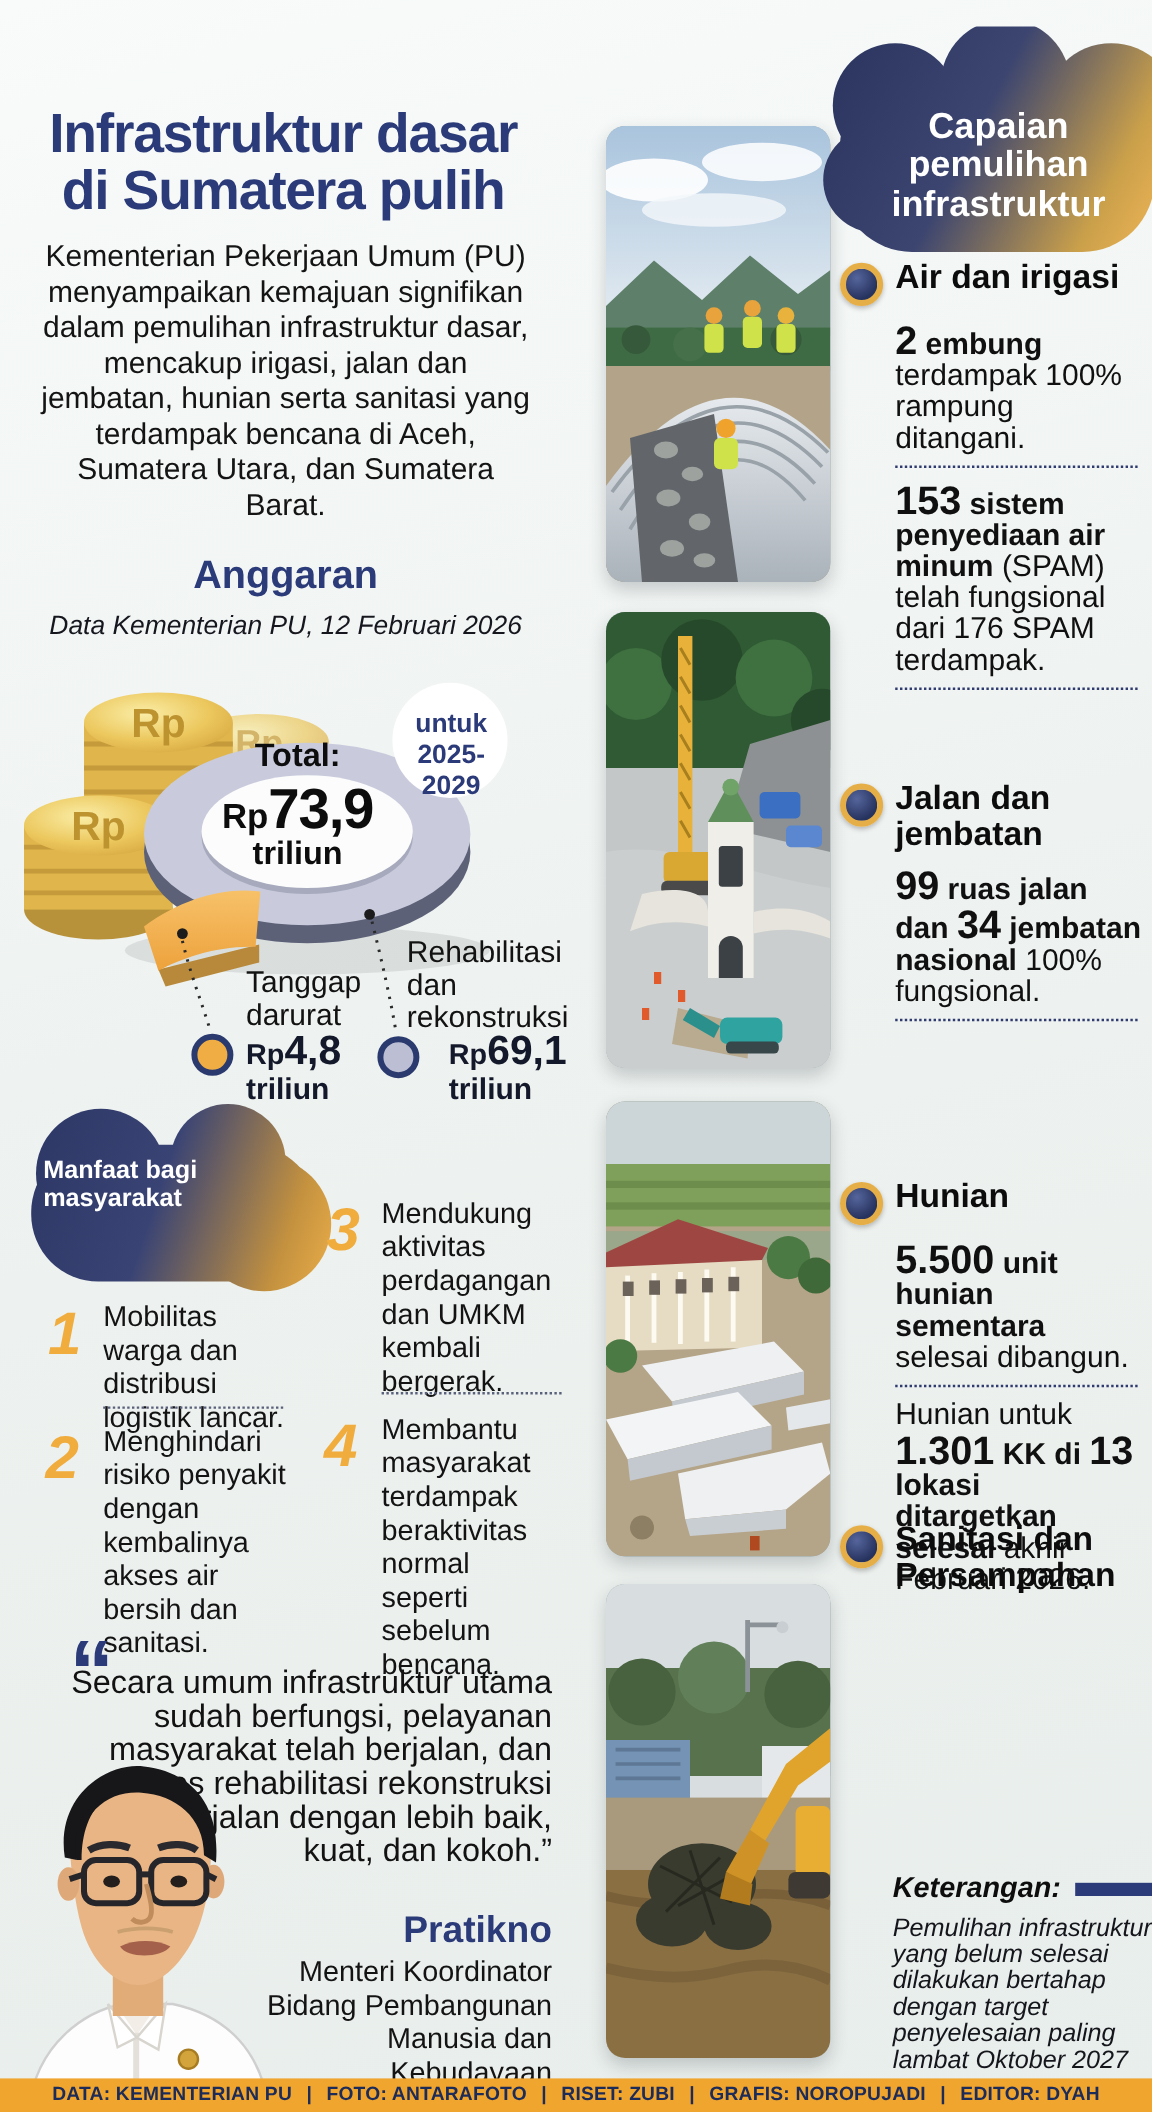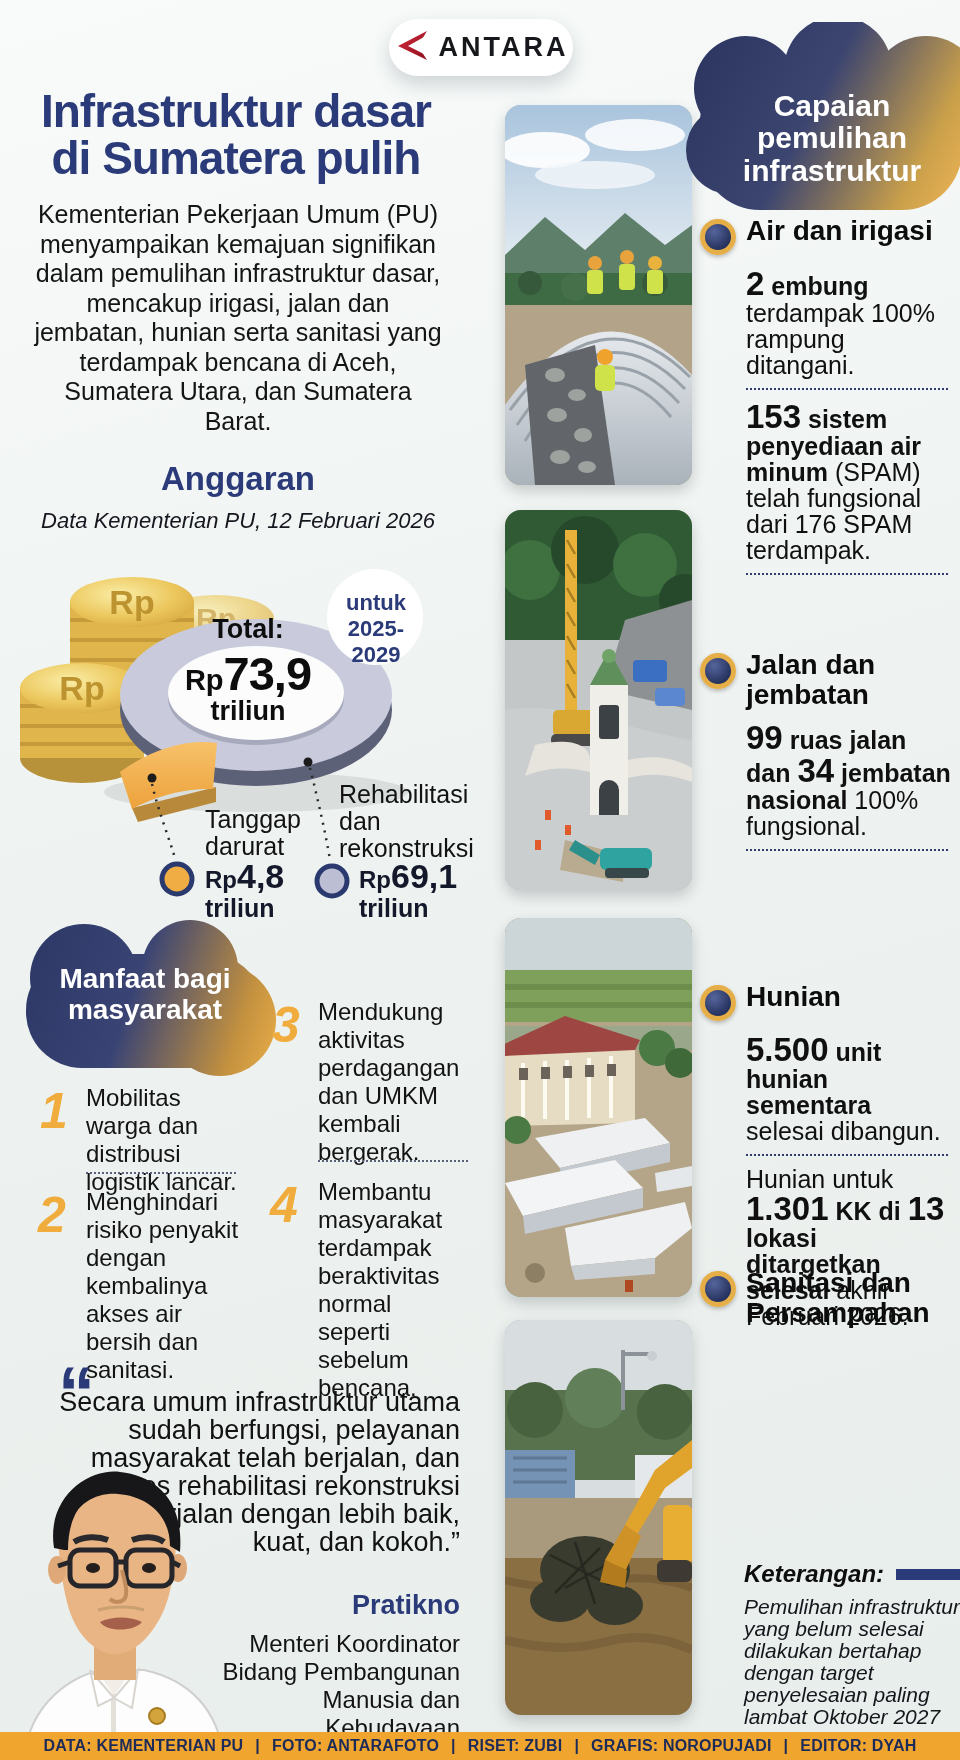--- a/index.html
+++ b/index.html
@@ -27,32 +27,32 @@
   .badge-text{left:326px;top:590px;width:100px;text-align:center;font-size:22px;line-height:1.18;
     font-weight:800;color:#2b3a78;}
   .leg-label{font-size:25px;line-height:1.08;color:#121212;}
   .leg1-label{left:205px;top:806px;width:116px;}
   .leg2-label{left:339px;top:781px;width:140px;}
   .leg-val{color:#14182b;}
   .leg-val .cur{font-size:24px;font-weight:800;}
   .leg-val .val{font-size:34px;font-weight:800;}
   .leg-val .unit{display:block;font-size:25px;font-weight:800;margin-top:-2px;}
   .leg1-val{left:205px;top:857px;}
-  .leg2-val{left:359px;top:857px;}
+  .leg2-val{left:374px;top:857px;}
   
   .benefits-blob{left:12px;top:916px;}
-  .benefits-title{left:36px;top:964px;width:218px;text-align:center;color:#ffffff;
-    font-size:28px;line-height:1.1;font-weight:800;}
+  .benefits-title{left:36px;top:964px;width:218px;color:#ffffff;
+    font-size:21px;line-height:1.1;font-weight:800;}
   .bnum{font-size:50px;font-weight:800;font-style:italic;color:#f0ac3c;line-height:1;}
   .btext{font-size:24px;line-height:28px;color:#131313;}
   .dotsep{border-top:2.5px dotted #59607a;}
   
   .quote-mark{left:58px;top:1356px;font-size:74px;font-weight:900;color:#2b3a78;line-height:1;letter-spacing:-4px;}
   .quote-text{left:40px;top:1388px;width:420px;text-align:right;font-size:27px;line-height:28px;color:#121212;}
-  .quote-author{left:240px;top:1590px;width:220px;text-align:right;font-size:27px;font-weight:800;color:#2b3a78;}
+  .quote-author{left:240px;top:1590px;width:220px;text-align:right;font-size:31px;font-weight:800;color:#2b3a78;}
   .quote-role{left:190px;top:1630px;width:270px;text-align:right;font-size:24px;line-height:28px;color:#131313;}
   
   .photo{width:187px;border-radius:16px;overflow:hidden;box-shadow:0 6px 14px rgba(40,50,60,.22);background:#9aa;}
   .ph1{left:505px;top:105px;height:380px;}
   .ph2{left:505px;top:510px;height:380px;}
   .ph3{left:505px;top:918px;height:379px;}
   .ph4{left:505px;top:1320px;height:395px;}
   .photo svg{display:block;}
   
   .cap-blob{left:628px;top:22px;}
@@ -78,35 +78,20 @@
     align-items:center;justify-content:center;}
   .footer span{font-size:16px;font-weight:800;color:#1d2b58;letter-spacing:.2px;}
   .fsep{margin:0 12px;}
   .portrait{left:-6px;top:1466px;}
 </style>
 </head>
 <body>
 
 <div class="canvas">
 
-  <div class="abs logo-pill">
-    <span>
-      <svg width="36" height="34" viewBox="0 0 36 34">
-        <defs>
-            <linearGradient id="lgred" x1="0" y1="0" x2="1" y2="1">
-          <stop offset="0" stop-color="#d42a3a"></stop>
-              <stop offset="1" stop-color="#8d1020"></stop>
-            </linearGradient>
-          </defs>
-        <path d="M33,2 L4,17 L33,31 L24,17 Z" fill="url(#lgred)"></path>
-        <path d="M30,8 L14,17 L30,25 L25,17 Z" fill="#ffffff"></path>
-      </svg>
-    </span>
-    <span class="logo-word">ANTARA</span>
-  </div>
 
   <div class="abs headline">
     <div>Infrastruktur dasar</div>
     <div>di Sumatera pulih</div>
   </div>
 
   <div class="abs intro">Kementerian Pekerjaan Umum (PU) menyampaikan kemajuan signifikan dalam pemulihan infrastruktur dasar, mencakup irigasi, jalan dan jembatan, hunian serta sanitasi yang terdampak bencana di Aceh, Sumatera Utara, dan Sumatera Barat.</div>
 
   <div class="abs budget-title">Anggaran</div>
   <div class="abs budget-source">Data Kementerian PU, 12 Februari 2026</div>

